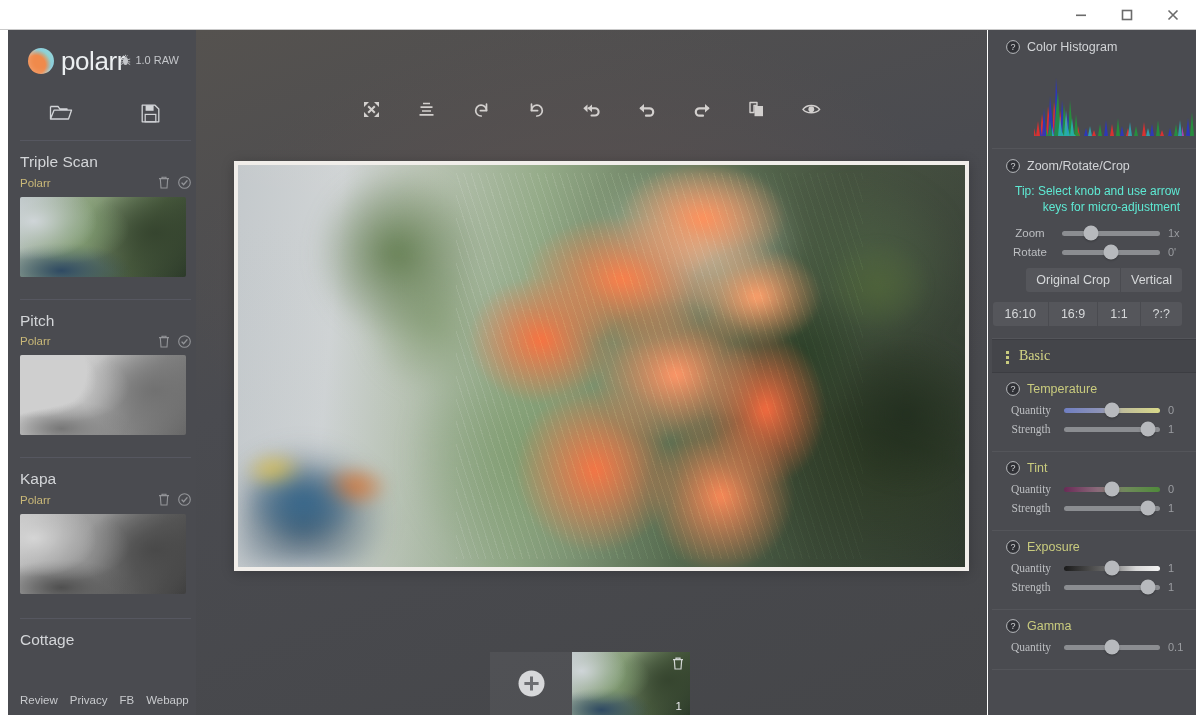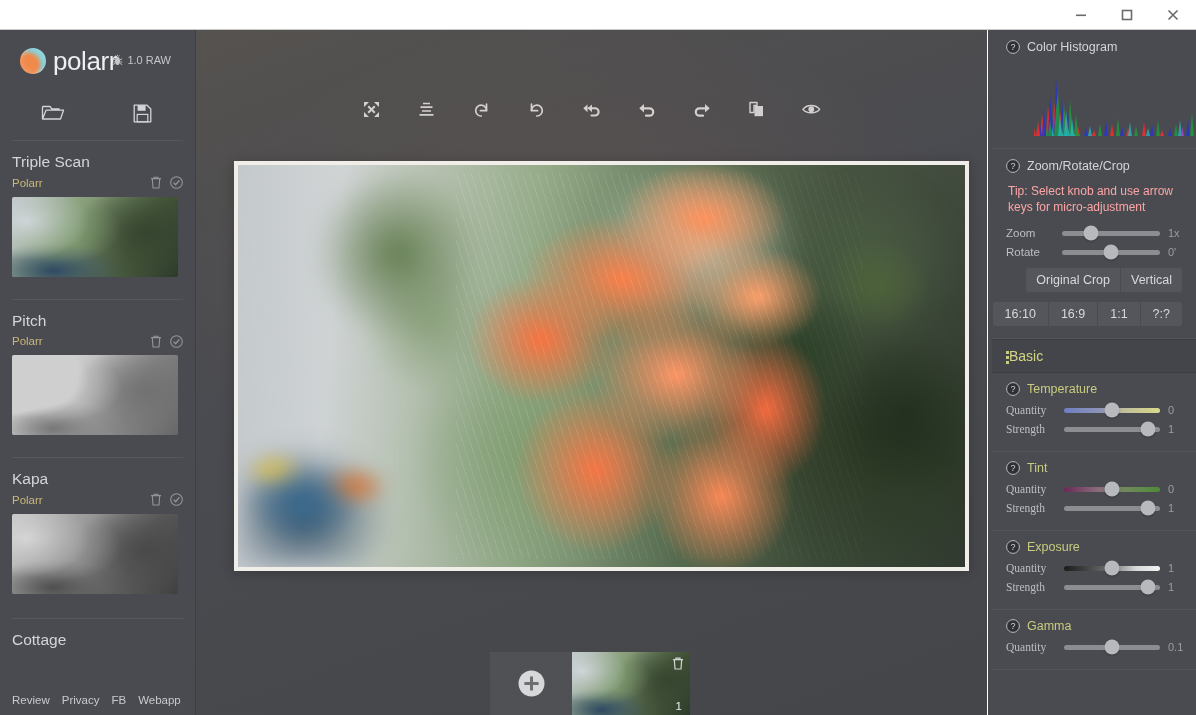--- a/index.html
+++ b/index.html
@@ -20,21 +20,21 @@
     display: flex; justify-content: flex-end; align-items: center;
   }
   .winbtn {
     width: 46px; height: 29px; display: flex; align-items: center; justify-content: center;
     cursor: default;
   }
   .winbtn svg { display: block; }
 
   
   .sidebar {
-    position: absolute; top: 30px; left: 0; width: 196px; height: 685px;
+    position: absolute; top: 30px; left: 8px; width: 196px; height: 685px;
     background: #4a4b50;
     overflow: hidden;
     border-right: 1px solid #3e3f44;
   }
   .brand { display: flex; align-items: center; padding: 18px 0 0 20px; position: relative; }
   .logo-orb {
     width: 26px; height: 26px; border-radius: 50%;
     background:
       radial-gradient(circle at 30% 65%, #f08a4b 0%, #f08a4b 38%, rgba(240,138,75,0) 62%),
       radial-gradient(circle at 68% 35%, #8fd5cf 0%, #7fc9d9 45%, rgba(127,201,217,0) 72%),
@@ -215,24 +215,24 @@
   .rp-inner { position: absolute; left: 4px; top: 0; width: 204px; }
   .rp-section { background: #4a4b50; border-bottom: 1px solid #54555a; padding: 10px 14px 12px 14px; }
   .rp-head { display: flex; align-items: center; gap: 7px; }
   .q-icon { flex: none; }
   .rp-title { color: #d2d4d7; font-size: 12.5px; }
   .rp-title.accent { color: #c9cb7e; }
 
   .histogram { height: 76px; position: relative; margin-top: 6px; }
   .histogram svg { position: absolute; left: -6px; bottom: 0; }
 
-  .tip { color: #fca5a5; font-size: 12px; text-align: left; line-height: 1.35; margin: 10px 2px 12px 2px; }
+  .tip { color: #5eead4; font-size: 12px; text-align: right; line-height: 1.35; margin: 10px 2px 12px 2px; }
 
   .slider-row { display: flex; align-items: center; gap: 8px; margin-bottom: 7px; }
-  .slider-label { color: #bdbfc2; font-size: 11.5px; width: 48px; text-align: left; flex: none; }
+  .slider-label { color: #bdbfc2; font-size: 11.5px; width: 48px; text-align: center; flex: none; }
   .slider-label.wide { width: 50px; font-family: Liberation Serif, serif; }
   .track {
     position: relative; flex: 1; height: 5px; border-radius: 3px; background: #8b8d91;
   }
   .track.plain { background: #8b8d91; }
   .track.temp { background: linear-gradient(90deg, #6f7ec2 0%, #8e94b8 38%, #c0be9a 62%, #d9d98a 100%); }
   .track.tint { background: linear-gradient(90deg, #6a2a56 0%, #8a6a7a 35%, #6f8a5a 65%, #4f8a3a 100%); }
   .track.expo { background: linear-gradient(90deg, #1a1a1a 0%, #6a6a6a 45%, #d8d8d8 75%, #f2f2f2 100%); }
   .knob {
     position: absolute; top: 50%; width: 15px; height: 15px; border-radius: 50%;
@@ -244,23 +244,23 @@
   .btn-row { display: flex; gap: 1px; margin-top: 10px; justify-content: flex-end; }
   .pill {
     background: #55565b; color: #d6d8da; font-size: 12.5px;
     padding: 5px 10px; cursor: pointer; text-align: center;
   }
   .pill.first { border-radius: 3px 0 0 3px; }
   .pill.last { border-radius: 0 3px 3px 0; }
   .pill.ratio { padding: 5px 12px; }
 
   .section-header {
-    display: flex; align-items: flex-end; gap: 0;
+    display: flex; align-items: flex-end; gap: 10px;
     background: #44454a; border-top: 1px solid #3c3d42; border-bottom: 1px solid #3c3d42;
-    padding: 8px 14px; cursor: pointer;
+    padding: 8px 14px; cursor: pointer; font-family: Liberation Serif, serif;
   }
   .grip { display: flex; flex-direction: column; gap: 2px; }
   .grip i { width: 3px; height: 3px; background: #c9cb7e; display: block; }
   .section-title { color: #d3d585; font-size: 14px; }
 
   .adj-block { padding: 9px 14px 9px 14px; border-bottom: 1px solid #54555a; }
 </style>
 </head>
 <body>
 

